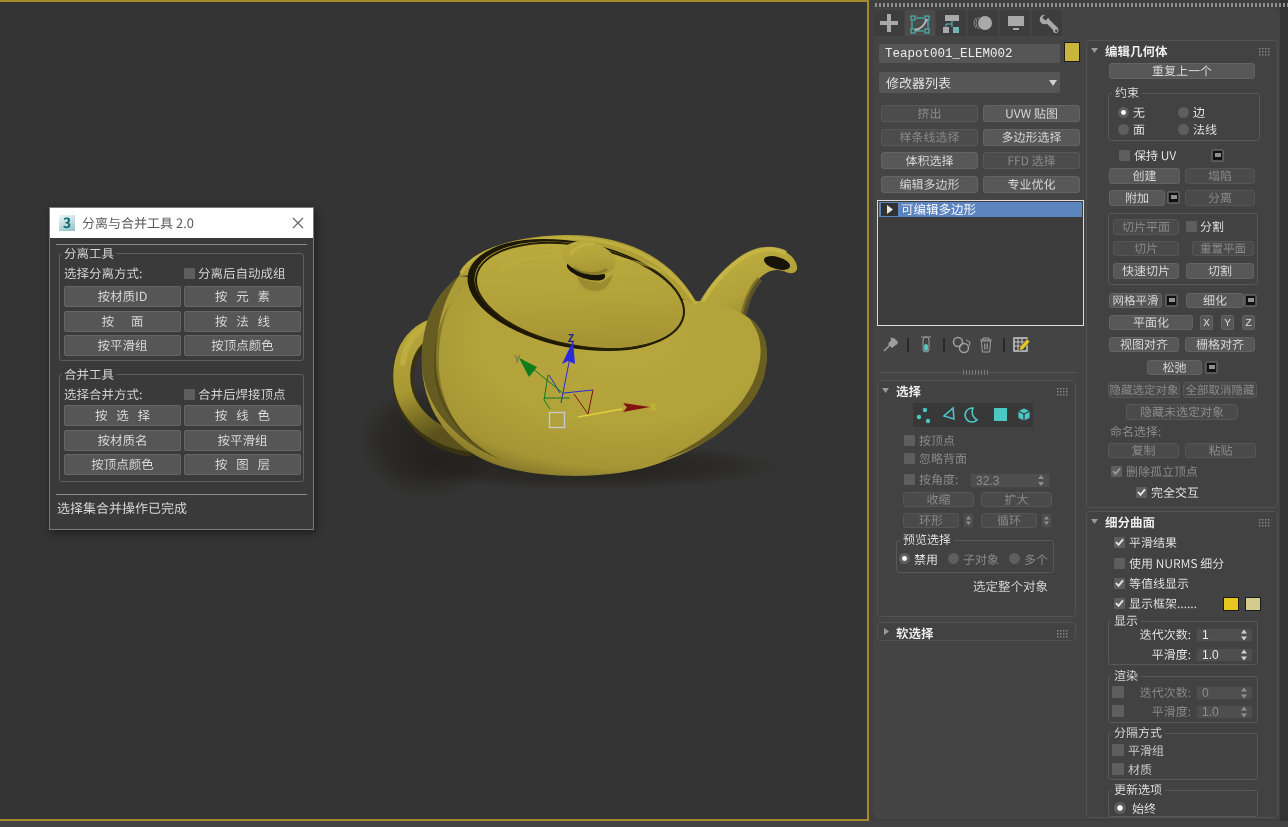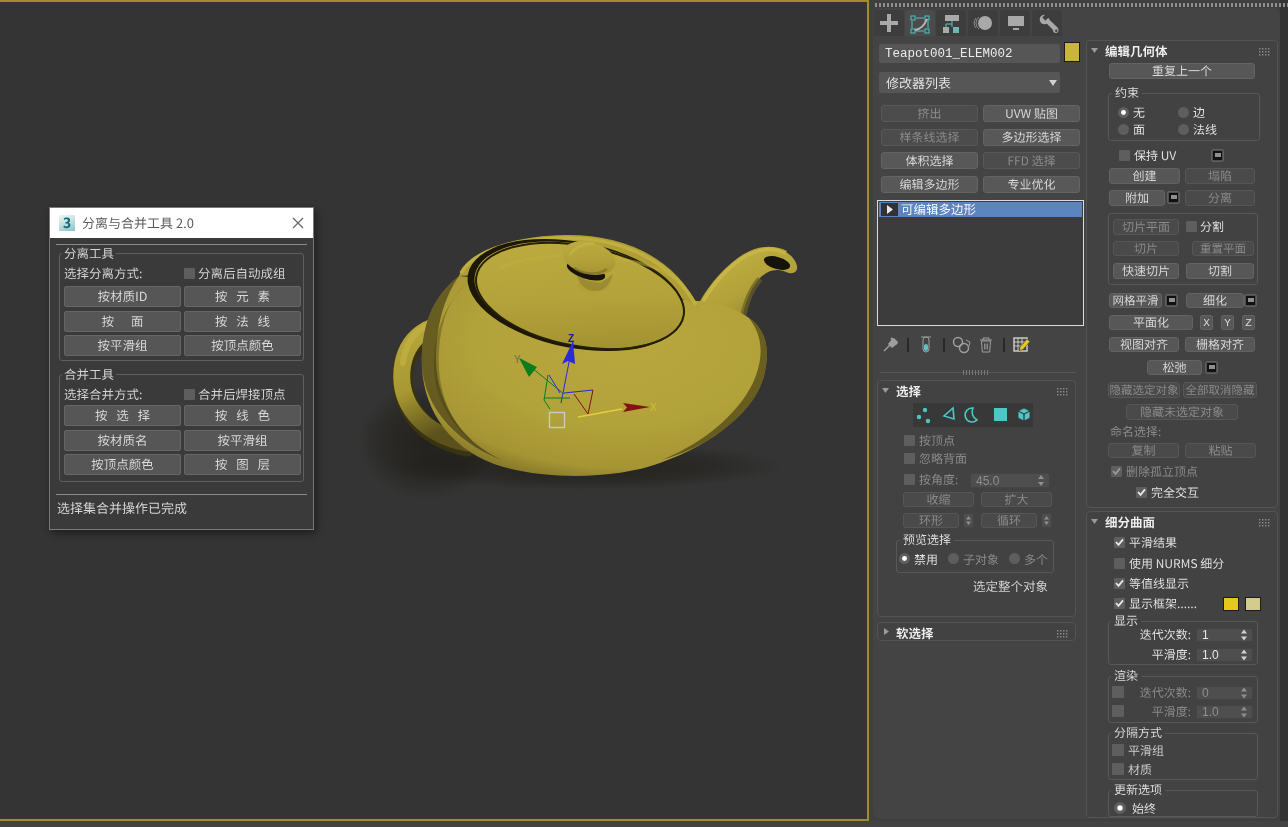--- a/index.html
+++ b/index.html
@@ -111,21 +111,21 @@
 <div style="position:absolute;left:879px;top:202px;width:203px;height:15px;background:#5c85c0"></div>
 <div style="position:absolute;left:881px;top:203px;width:17px;height:13px;background:#323232"></div>
 <div style="position:absolute;left:880px;top:372px;width:196px;height:1px;background:#565656"></div>
 <div style="position:absolute;left:963px;top:370px;width:26px;height:5px;background:repeating-linear-gradient(90deg,#7a7a7a 0 1px,transparent 1px 3px);background-size:100% 2px;background-repeat:repeat-y"></div>
 <div style="position:absolute;left:877px;top:380px;width:199px;height:237px;background:#424242;border:1px solid #535353;border-radius:4px"></div>
 <div style="position:absolute;left:913px;top:403px;width:120px;height:24px;background:#383838"></div>
 <div style="position:absolute;left:904px;top:435px;width:11px;height:11px;background:#5e5e5e;border-radius:1px"></div>
 <div style="position:absolute;left:904px;top:453px;width:11px;height:11px;background:#5e5e5e;border-radius:1px"></div>
 <div style="position:absolute;left:904px;top:474px;width:11px;height:11px;background:#5e5e5e;border-radius:1px"></div>
 <div style="position:absolute;left:970px;top:473px;width:80px;height:15px;background:#4e4e4e;border:1px solid #444;border-radius:2px"></div>
-<div style="position:absolute;left:976px;top:473.5px;font:12px 'Liberation Sans',sans-serif;color:#8f8f8f">45.0</div>
+<div style="position:absolute;left:976px;top:473.5px;font:12px 'Liberation Sans',sans-serif;color:#8f8f8f">32.3</div>
 <div style="position:absolute;left:903px;top:492px;width:71px;height:15px;background:#4a4a4a;border:1px solid #565656;border-radius:3px"></div>
 <div style="position:absolute;left:981px;top:492px;width:71px;height:15px;background:#4a4a4a;border:1px solid #565656;border-radius:3px"></div>
 <div style="position:absolute;left:903px;top:513px;width:56px;height:15px;background:#4a4a4a;border:1px solid #565656;border-radius:3px"></div>
 <div style="position:absolute;left:963px;top:513px;width:11px;height:15px;background:#4e4e4e;border:1px solid #444;border-radius:2px"></div>
 <div style="position:absolute;left:981px;top:513px;width:56px;height:15px;background:#4a4a4a;border:1px solid #565656;border-radius:3px"></div>
 <div style="position:absolute;left:1041px;top:513px;width:11px;height:15px;background:#4e4e4e;border:1px solid #444;border-radius:2px"></div>
 <div style="position:absolute;left:896px;top:540px;width:158px;height:33px;border:1px solid #585858;border-radius:3px"></div>
 <div style="position:absolute;left:900px;top:533px;width:54px;height:13px;background:#424242"></div>
 <div style="position:absolute;left:877px;top:622px;width:199px;height:19px;background:#424242;border:1px solid #535353;border-radius:4px"></div>
 <div style="position:absolute;left:1086px;top:40px;width:192px;height:468px;background:#424242;border:1px solid #535353;border-radius:4px"></div>

